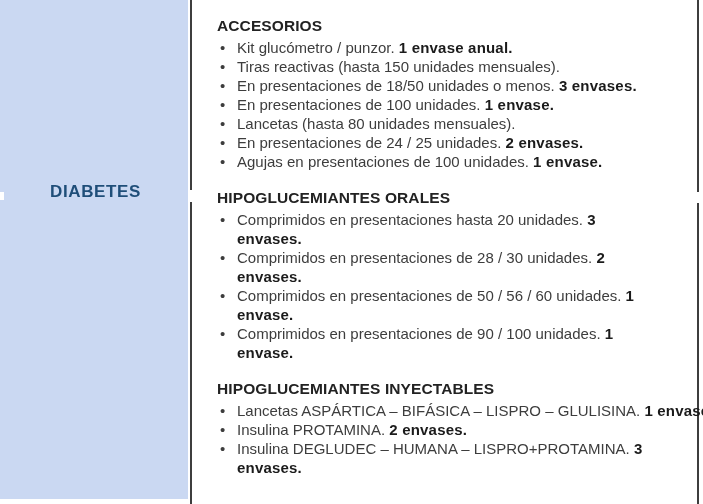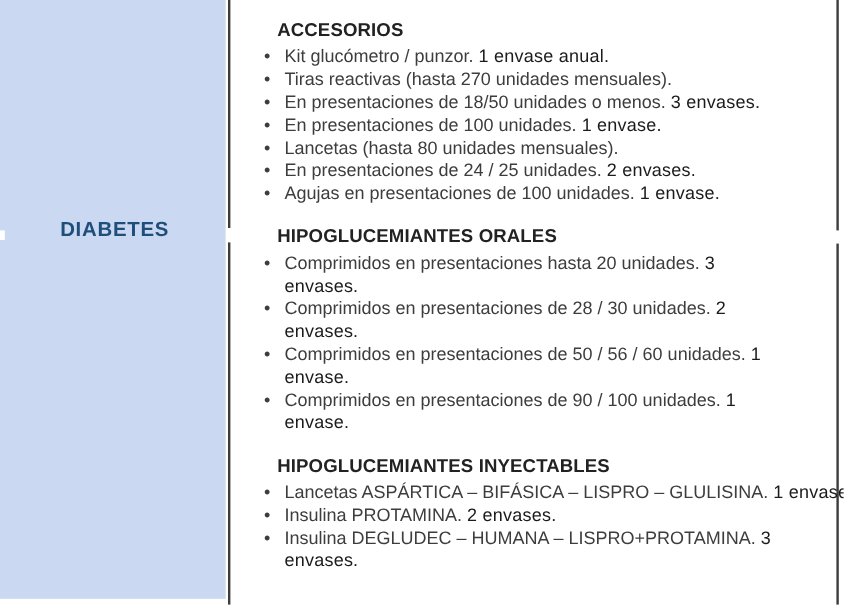--- a/index.html
+++ b/index.html
@@ -53,21 +53,21 @@
     width: 482px;
   }
   .section { margin: 0; }
   .section + .section { margin-top: 17px; }
   .section-title {
     font-size: 15.5px;
     line-height: 19px;
     font-weight: 700;
     letter-spacing: 0.1px;
     color: var(--heading_text, #222222);
-    margin: 0 0 3px 18px;
+    margin: 0 0 3px 4px;
   }
   ul.bullet-list {
     list-style: none;
     margin: 0;
     padding: 0;
   }
   li.bullet-item {
     position: relative;
     padding-left: 24px;
     margin: 0;
@@ -80,21 +80,21 @@
     line-height: 19px;
     color: var(--body_text, #3d3d3d);
   }
   .line {
     font-size: 15px;
     line-height: 19px;
     color: var(--body_text, #3d3d3d);
     white-space: nowrap;
   }
   .line .b {
-    font-weight: 400;
+    font-weight: 700;
     letter-spacing: 0.2px;
     color: var(--bold_text, #1b1b1b);
   }
 </style>
 </head>
 <body>
 
 <div class="sidebar-cell"></div>
 <div class="category-label">DIABETES</div>
 <div class="row-separator-notch"></div>
@@ -105,21 +105,21 @@
 <div class="vline rborder-bottom"></div>
 
 <div class="content-column">
     <div class="section">
       <div class="section-title">ACCESORIOS</div>
       <ul class="bullet-list">
         <li class="bullet-item">
           <div class="line"><span class="r">Kit glucómetro / punzor. </span><span class="b">1 envase anual.</span></div>
         </li>
         <li class="bullet-item">
-          <div class="line"><span class="r">Tiras reactivas (hasta 270 unidades mensuales).</span></div>
+          <div class="line"><span class="r">Tiras reactivas (hasta 150 unidades mensuales).</span></div>
         </li>
         <li class="bullet-item">
           <div class="line"><span class="r">En presentaciones de 18/50 unidades o menos. </span><span class="b">3 envases.</span></div>
         </li>
         <li class="bullet-item">
           <div class="line"><span class="r">En presentaciones de 100 unidades. </span><span class="b">1 envase.</span></div>
         </li>
         <li class="bullet-item">
           <div class="line"><span class="r">Lancetas (hasta 80 unidades mensuales).</span></div>
         </li>

